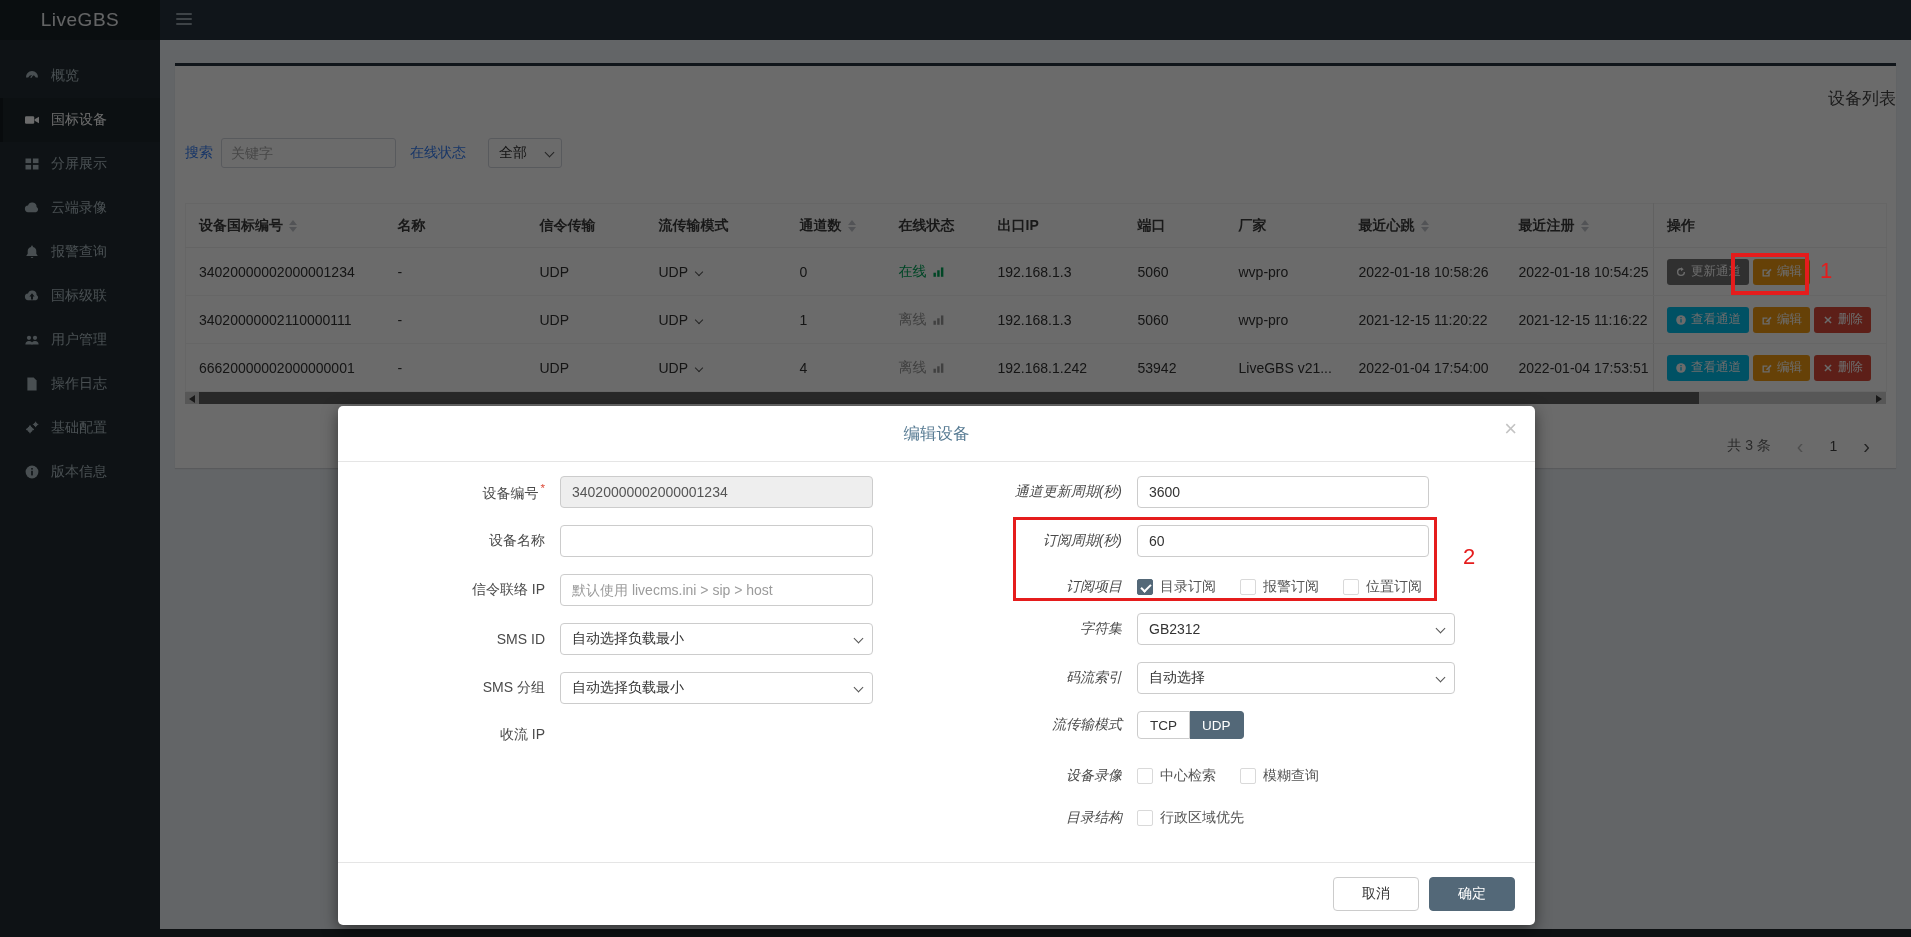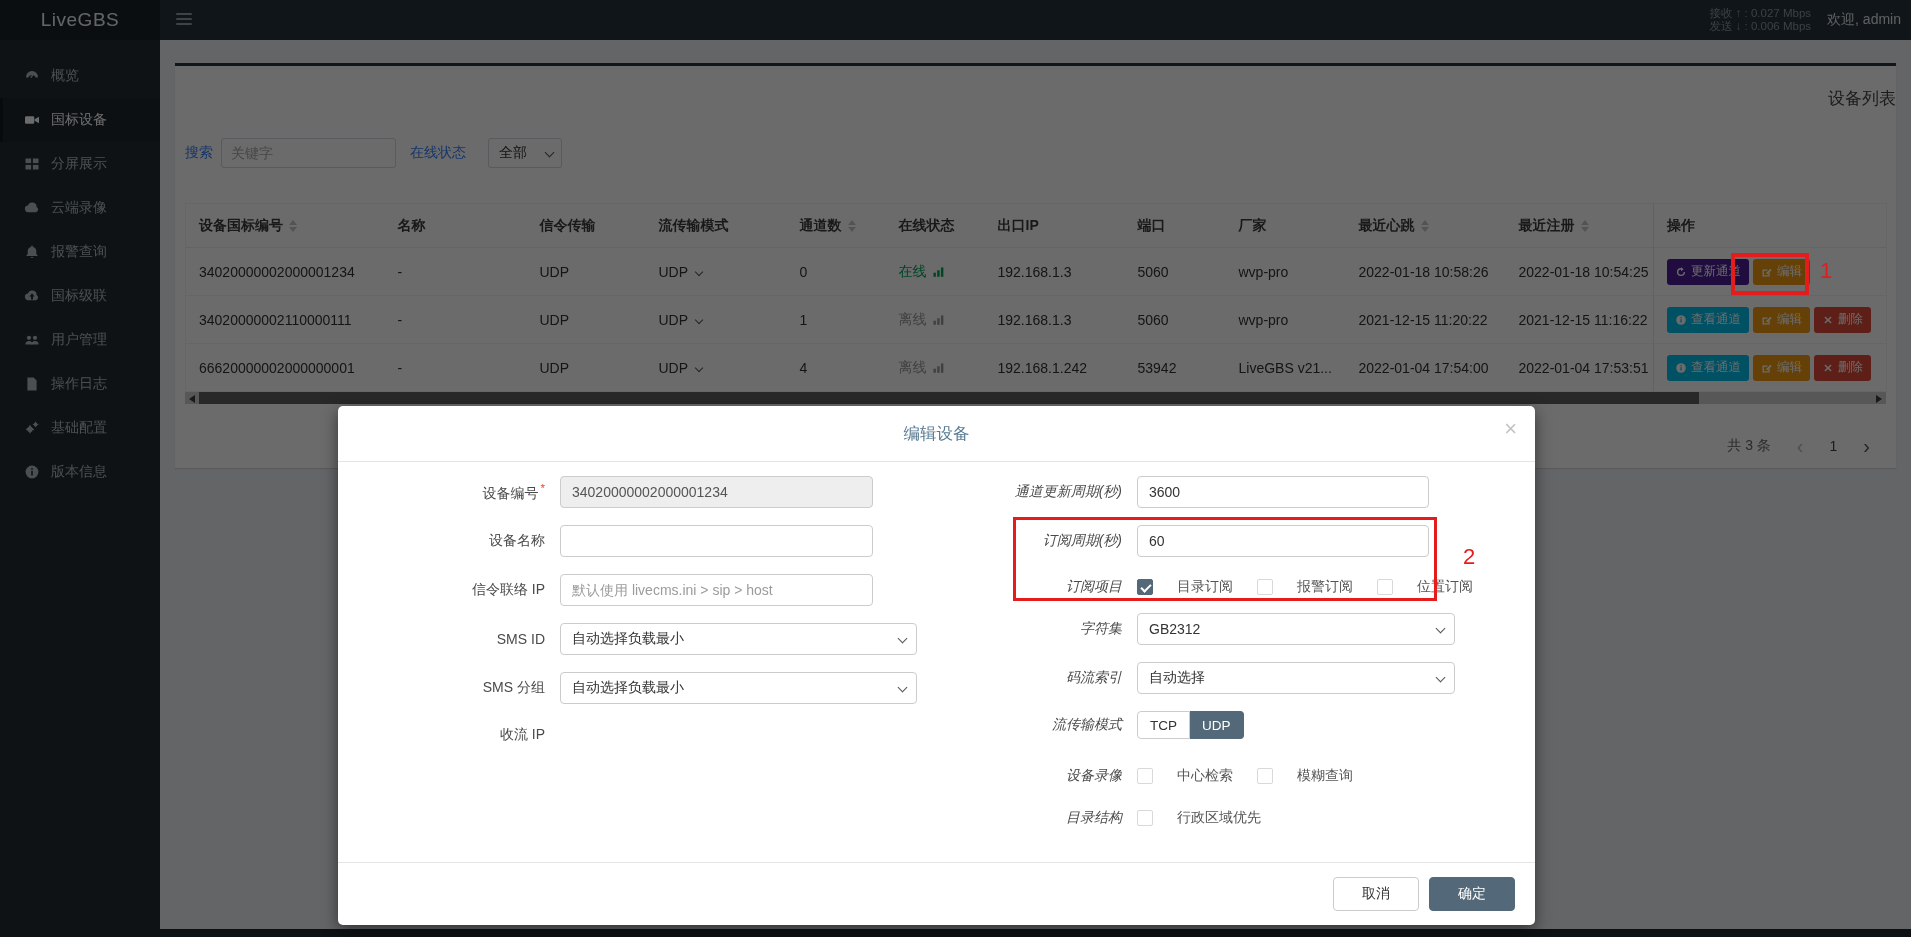--- a/index.html
+++ b/index.html
@@ -84,25 +84,25 @@
   .rcol { left:582px; width:605px; }
   .form-row { display:flex; align-items:center; margin-bottom:17px; min-height:28px; }
   .form-row .flabel { text-align:right; color:#4a4a4a; font-size:14px; padding-right:15px; }
   .lcol .flabel { width:222px; }
   .rcol .flabel { width:217px;font-style:italic; }
   .req { color:#dd4b39; margin-left:2px; }
   .ctl-inp { width:313px; height:32px; border:1px solid #ccc; border-radius:4px; padding:0 11px; font-size:14px; color:#333; font-family:inherit; }
   .rcol .ctl-inp { width:292px; }
   .ctl-inp:disabled { background:#eee; color:#555; }
   .ctl-inp::placeholder { color:#9b9b9b; }
-  .ctl-select { position:relative; width:357px; height:32px; border:1px solid #ccc; border-radius:4px; display:flex; align-items:center; padding:0 24px 0 11px; color:#333; cursor:pointer; background:#fff; }
+  .ctl-select { position:relative; width:313px; height:32px; border:1px solid #ccc; border-radius:4px; display:flex; align-items:center; padding:0 24px 0 11px; color:#333; cursor:pointer; background:#fff; }
   .rcol .ctl-select { width:318px; }
   .ctl-select .chev { position:absolute; right:10px; top:11px; }
   .cb-group { display:flex; align-items:center; gap:24px; }
-  .cb-item { display:flex; align-items:center; gap:24px; cursor:pointer; }
+  .cb-item { display:flex; align-items:center; gap:7px; cursor:pointer; }
   .cb-box { width:16px; height:16px; border:1px solid #d9d9d9; border-radius:2px; background:#fff; position:relative; }
   .cb-box.checked { background:var(--accent,#536878); border-color:var(--accent,#536878); }
   .cb-box.checked::after { content:""; position:absolute; left:4.5px; top:1.5px; width:4px; height:8px; border-right:2px solid #fff; border-bottom:2px solid #fff; transform:rotate(45deg); }
   .cb-label { color:#555; }
   .toggle { display:inline-flex; }
   .toggle .tg { height:28px; min-width:46px; padding:0 12px; display:inline-flex; align-items:center; justify-content:center; border:1px solid #ccc; background:#fff; color:#333; font-size:13.5px; cursor:pointer; }
   .toggle .tg:first-child { border-radius:4px 0 0 4px; }
   .toggle .tg:last-child { border-radius:0 4px 4px 0; border-left:none; }
   .toggle .tg.active { background:var(--accent,#536878); border-color:var(--accent,#536878); color:#fff; }
   .rcol .form-row:nth-child(3) { min-height:26px; margin-bottom:13px; }
@@ -230,27 +230,20 @@
         </div>
       </div>
   </div>
 
   <div class="navbar">
     <div class="hamburger">
         <span></span>
         <span></span>
         <span></span>
       </div>
-    <div class="nav-right">
-      <div class="net-stats">
-        <div><span>接收</span> <span>↑</span> : <span>0.027 Mbps</span></div>
-        <div><span>发送</span> <span>↓</span> : <span>0.006 Mbps</span></div>
-      </div>
-      <div class="welcome">欢迎, admin</div>
-    </div>
   </div>
 
   <div class="content">
     <div class="box">
       <div class="box-title">设备列表</div>
 
       <div class="search-row">
         <span class="lbl">搜索</span>
         <input class="inp" id="search-input" placeholder="关键字" style="">
         <span class="lbl" style="margin-left:14px">在线状态</span>
@@ -316,21 +309,21 @@
                     <rect x="1.8" y="9.5" width="3" height="5"></rect>
                     <rect x="6.4" y="6.5" width="3" height="8"></rect>
                     <rect x="11" y="3" width="3" height="11.5"></rect>
                   </svg>
                 </a></td>
               <td>192.168.1.3</td>
               <td>5060</td>
               <td>wvp-pro</td>
               <td>2022-01-18 10:58:26</td>
               <td>2022-01-18 10:54:25</td>
-              <td class="ops-col"><button class="btn" style="background:#4c1d95">
+              <td class="ops-col"><button class="btn" style="background:#737373">
                   <svg viewBox="0 0 16 16" fill="currentColor">
                     <path d="M8 2.6a5.4 5.4 0 1 0 5.4 5.4h-1.9A3.5 3.5 0 1 1 8 4.5V7l3.6-2.6L8 1.8z"></path>
                   </svg>
                   <span>更新通道</span>
                 </button><button class="btn" style="background:#f39c12">
                   <svg viewBox="0 0 16 16" fill="currentColor">
                     <path d="M2 4.5h6.5v1.8H3.8v6h6v-4h1.8v5.8H2z"></path>
                     <path d="M7 9.2l5.6-5.6 1.6 1.6-5.6 5.6H7z"></path>
                   </svg>
                   <span>编辑</span>

